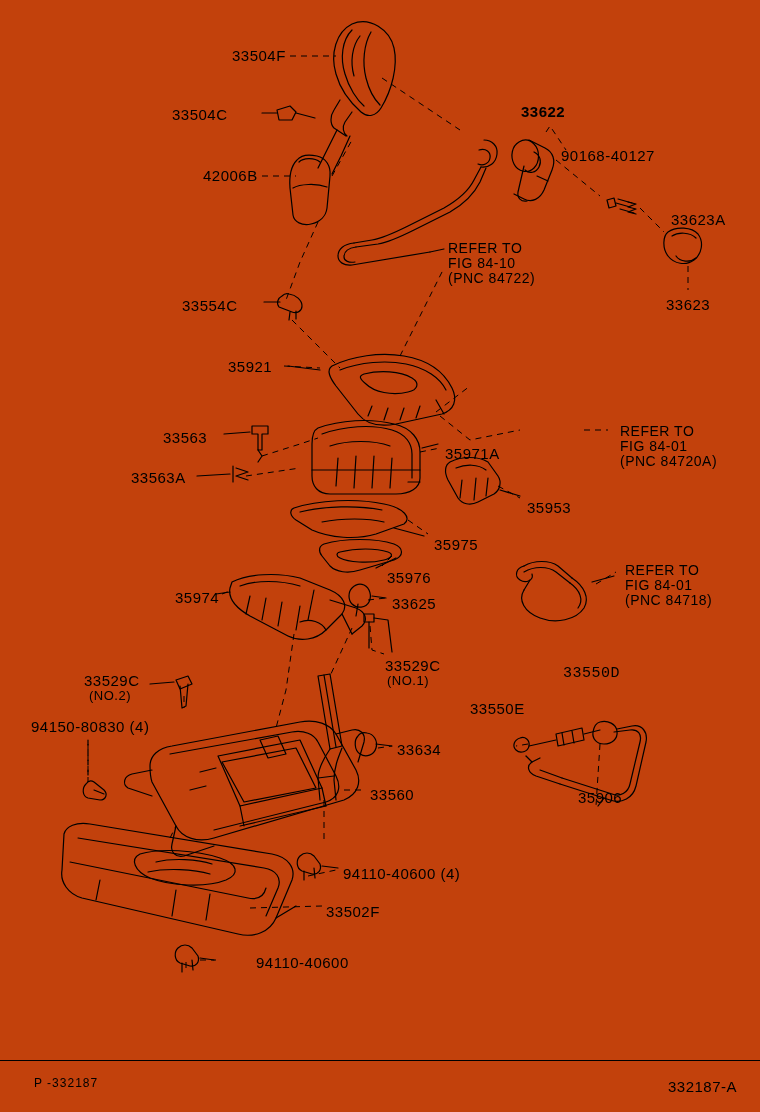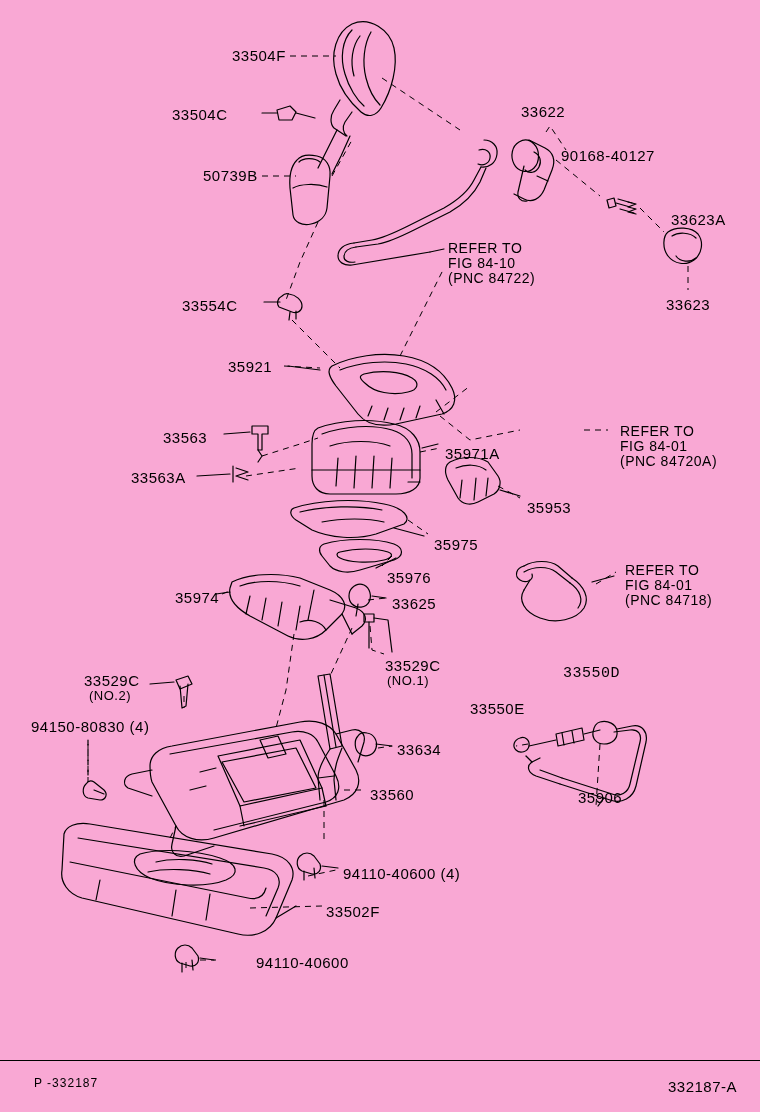--- a/index.html
+++ b/index.html
@@ -7,21 +7,21 @@
     padding: 0;
     background: #ffffff;
   }
   body {
     font-family: "Liberation Sans", sans-serif;
   }
   #page {
     position: relative;
     width: 760px;
     height: 1112px;
-    background: #f9a8d4;
+    background: #c2410c;
     overflow: hidden;
   }
   #art {
     position: absolute;
     left: 0; top: 0;
     width: 760px;
     height: 1112px;
   }
   .lbl {
     position: absolute;
@@ -319,23 +319,23 @@
       <path d="M600 744 L 596 806"></path>
       <path d="M88 744 L 88 782"></path>
       <path d="M170 838 L 176 826"></path>
     </g>
   </svg>
 
   <div class="rule"></div>
 
   <div class="lbl" style="left:232px; top:48px;">33504F</div>
   <div class="lbl" style="left:172px; top:107px;">33504C</div>
-  <div class="lbl" style="left:521px; top:104px;">33622</div>
+  <div class="lbl" style="left:521px; top:104px;font-weight:bold;">33622</div>
   <div class="lbl" style="left:561px; top:148px;">90168-40127</div>
-  <div class="lbl" style="left:203px; top:168px;">50739B</div>
+  <div class="lbl" style="left:203px; top:168px;">42006B</div>
   <div class="lbl" style="left:671px; top:212px;">33623A</div>
   <div class="lbl ref" style="left:448px; top:241px;">REFER TO
 FIG 84-10
 (PNC 84722)</div>
   <div class="lbl" style="left:666px; top:297px;">33623</div>
   <div class="lbl" style="left:182px; top:298px;">33554C</div>
   <div class="lbl" style="left:228px; top:359px;">35921</div>
   <div class="lbl ref" style="left:620px; top:424px;">REFER TO
 FIG 84-01
 (PNC 84720A)</div>

